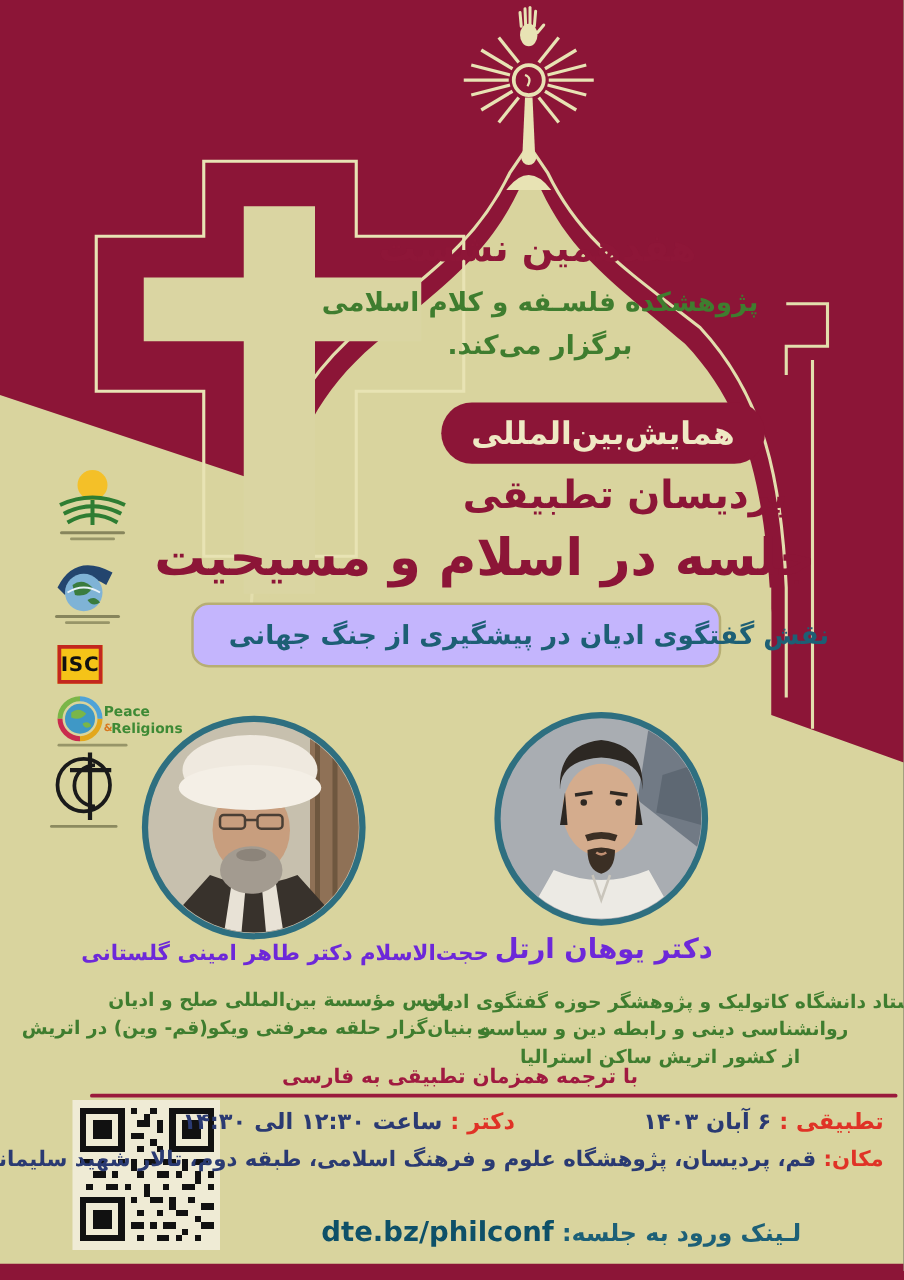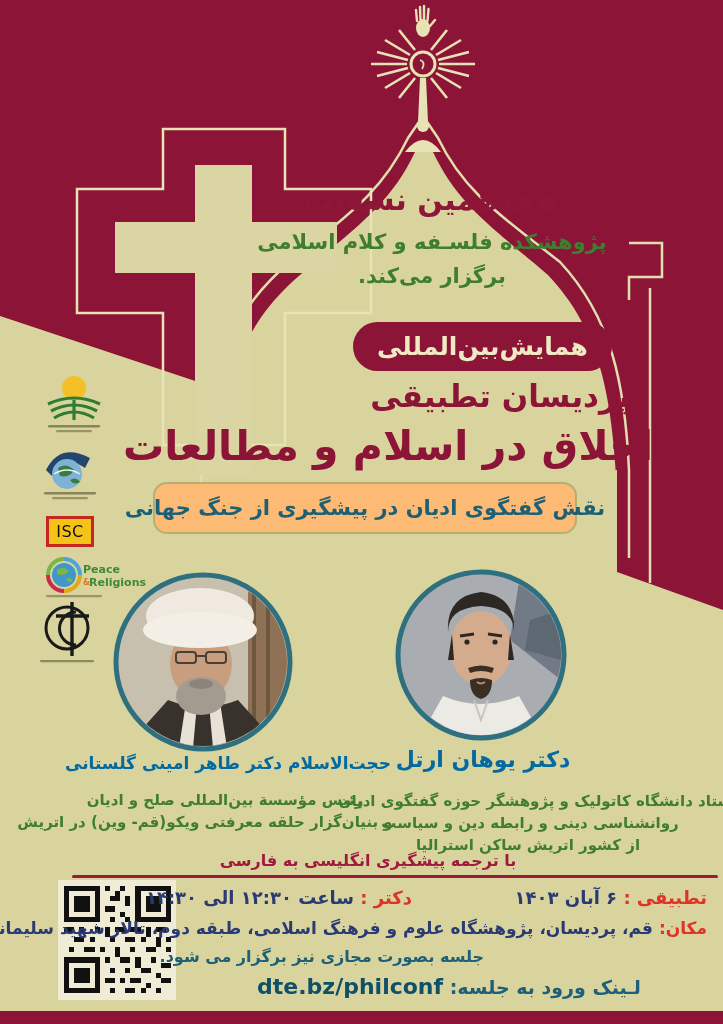--- a/index.html
+++ b/index.html
@@ -17,40 +17,40 @@
   .session{color:#8E1638;font-size:30px;font-weight:bold;}
   .org{color:#3F7D2F;font-size:21px;font-weight:bold;}
   .badge{
     background:#8C1537;color:#EFE9C4;border-radius:25px;
     height:49px;display:flex;align-items:center;justify-content:center;
     font-size:25px;font-weight:bold;padding:13px 24px;
   }
   .title1{color:#8C1537;font-size:31px;font-weight:bold;}
   .title2{color:#8C1537;font-size:41px;font-weight:bold;letter-spacing:-1px;}
   .subbox{
-    border:2px solid #B7AE74;border-radius:14px;background:#fdba74;
-    height:52px;display:flex;align-items:center;justify-content:center;
-    color:#1D5F75;font-size:21px;font-weight:bold;padding:0 8px;
+    border:2px solid #B7AE74;border-radius:14px;background:#c4b5fd;
+    height:52px;display:flex;align-items:center;justify-content:flex-end;
+    color:#1D5F75;font-size:21px;font-weight:bold;padding:0 28px;
   }
-  .spk-name{color:#0369a1;font-size:17px;font-weight:bold;}
+  .spk-name{color:#6d28d9;font-size:17px;font-weight:bold;}
   .spk-name.big{font-size:22px;}
   .bio{color:#3F7D2F;font-size:15px;font-weight:bold;margin-top:13px;}
   .transl{color:#A01A40;font-size:16px;font-weight:bold;}
   .hr{background:#9A1A3C;height:3px;border-radius:2px;}
   .lbl-red{color:#E03226;}
   .val-navy{color:#2A3A72;}
   .det{font-size:18px;font-weight:bold;}
   .det2{font-size:17px;font-weight:bold;}
   .teal{color:#1D6077;font-size:16px;font-weight:bold;}
   .linkrow{font-size:19px;font-weight:bold;color:#1D6077;}
   .linkval{font-size:22px;font-weight:bold;color:#0E5068;direction:ltr;unicode-bidi:embed;display:inline-block;margin-left:6px;}
   .isc{
-    background:#F5C318;border:3px solid #C3271F;width:48px;height:31px;
+    background:#F5C318;border:3px solid #C3271F;width:36px;height:31px;
     display:flex;align-items:center;justify-content:center;
-    color:#111;font-size:16px;font-weight:normal;letter-spacing:.5px;
+    color:#111;font-size:16px;font-weight:bold;letter-spacing:.5px;
     font-family:"DejaVu Sans",sans-serif;
   }
 </style>
 </head>
 <body>
 
 <div class="poster">
 
   <svg class="bg" width="723" height="1024" viewBox="0 0 723 1024">
 
@@ -285,57 +285,56 @@
   <div class="abs ctr rtl org" style="left:432px;top:230px;">پژوهشکده فلسـفه و کلام اسلامی</div>
 
   <div class="abs ctr rtl org" style="left:432px;top:264px;">برگزار می‌کند.</div>
 
   <div class="abs badge rtl" style="left:353px;top:322px;min-width:226px;">
     <span>همایش‌بین‌المللی</span>
   </div>
 
   <div class="abs ctr rtl title1" style="left:500px;top:378px;">پردیسان تطبیقی</div>
 
-  <div class="abs ctr rtl title2" style="left:388px;top:422px;">اخلاق در اسلام و مطالعات</div>
+  <div class="abs ctr rtl title2" style="left:388px;top:422px;">جلسه در اسلام و مسیحیت</div>
 
   <div class="abs subbox rtl" style="left:153px;top:482px;width:424px;">
     <span>نقش گفتگوی ادیان در پیشگیری از جنگ جهانی</span>
   </div>
 
   <div class="abs isc" style="left:46px;top:516px;">
     <span>ISC</span>
   </div>
 
   <div class="abs ctr rtl spk-name" style="left:228px;top:753px;">حجت‌الاسلام دکتر طاهر امینی گلستانی</div>
   <div class="abs ctr rtl bio" style="left:225px;top:778px;">رئیس مؤسسة بین‌المللی صلح و ادیان</div>
   <div class="abs ctr rtl bio" style="left:205px;top:800px;">و بنیان‌گزار حلقه معرفتی ویکو(قم- وین) در اتریش</div>
 
   <div class="abs ctr rtl spk-name big" style="left:483px;top:747px;">دکتر یوهان ارتل</div>
   <div class="abs ctr rtl bio" style="left:538px;top:779px;">استاد دانشگاه کاتولیک و پژوهشگر حوزه گفتگوی ادیان</div>
   <div class="abs ctr rtl bio" style="left:530px;top:801px;">روانشناسی دینی و رابطه دین و سیاست</div>
   <div class="abs ctr rtl bio" style="left:528px;top:823px;">از کشور اتریش ساکن استرالیا</div>
 
-  <div class="abs ctr rtl transl" style="left:368px;top:851px;">با ترجمه پیشگیری انگلیسی به فارسی</div>
+  <div class="abs ctr rtl transl" style="left:368px;top:851px;">با ترجمه همزمان تطبیقی به فارسی</div>
   <div class="abs hr" style="left:72px;top:875px;width:646px;"></div>
 
   <div class="abs rtl det" style="right:16px;top:887px;">
     <span class="lbl-red">تطبیقی :</span>
     <span class="val-navy">۶ آبان ۱۴۰۳</span>
   </div>
 
   <div class="abs rtl det" style="right:311px;top:887px;">
     <span class="lbl-red">دکتر :</span>
     <span class="val-navy">ساعت ۱۲:۳۰ الی ۱۴:۳۰</span>
   </div>
 
   <div class="abs rtl det2" style="right:16px;top:918px;">
     <span class="lbl-red">مکان:</span>
     <span class="val-navy">قم، پردیسان، پژوهشگاه علوم و فرهنگ اسلامی، طبقه دوم، تالار شهید سلیمانی</span>
   </div>
 
-  <div class="abs rtl teal" style="right:239px;top:947px;">جلسه بصورت مجازی نیز برگزار می شود.</div>
 
   <div class="abs rtl linkrow" style="right:82px;top:974px;">
     <span>لـینک ورود به جلسه:</span>
     <span class="linkval">dte.bz/philconf</span>
   </div>
 
 </div>
 
 </body></html>

